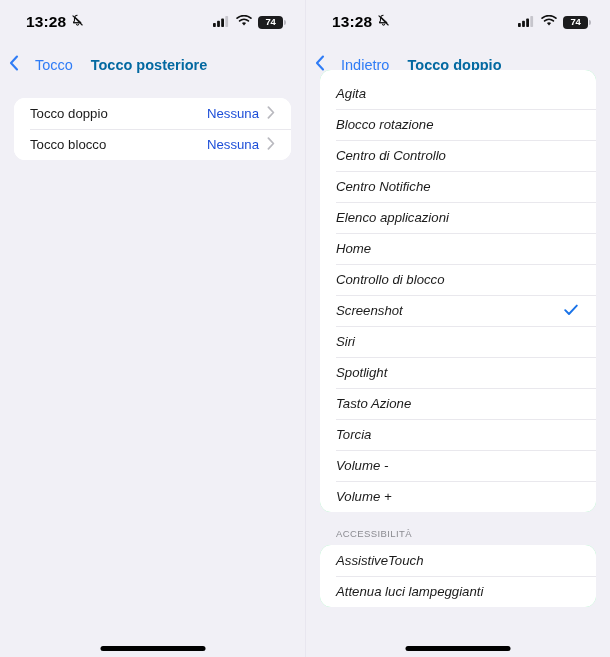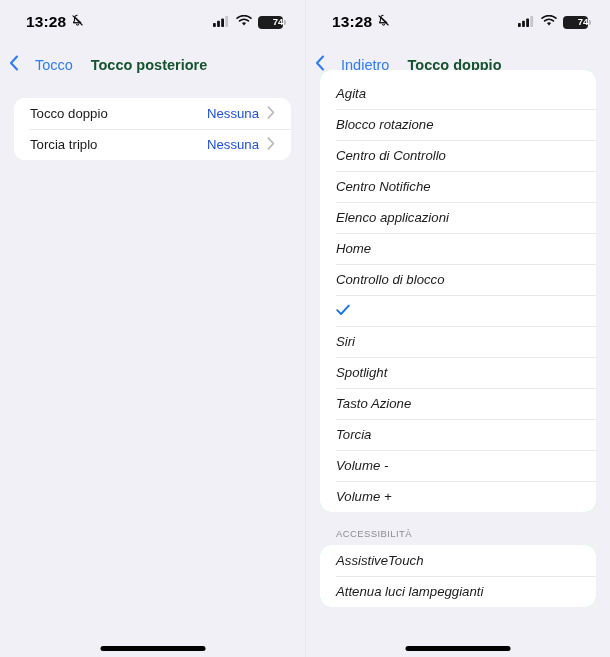--- a/index.html
+++ b/index.html
@@ -60,21 +60,21 @@
   }
   .cellular-icon { display: block; }
   .wifi-icon { display: block; }
   .battery {
     width: 25px;
     height: 13px;
     border-radius: 4px;
     background: #1c1c1e;
     display: flex;
     align-items: center;
-    justify-content: flex-end;
+    justify-content: center;
     position: relative;
   }
   .battery:after {
     content: "";
     position: absolute;
     right: -3px;
     top: 4px;
     width: 2px;
     height: 5px;
     border-radius: 0 2px 2px 0;
@@ -111,21 +111,21 @@
     color: #2f7cf6;
     font-size: 14.5px;
     line-height: 1;
   }
   .nav-title {
     position: absolute;
     left: 0; right: 7px;
     text-align: center;
     font-size: 14.5px;
     font-weight: bold;
-    color: #14532d;
+    color: #0369a1;
     pointer-events: none;
   }
 
   
   .card {
     background: #fff;
     border-radius: 11px;
     overflow: hidden;
     margin: 0 14px;
   }
@@ -272,21 +272,21 @@
           <span class="row-label">Tocco doppio</span>
           <span class="row-value">Nessuna</span>
           <span class="chevron-right">
             <svg width="8" height="13" viewBox="0 0 8 13">
               <path d="M1.4 1.2l5 5.3-5 5.3" fill="none" stroke="#b9b9bf" stroke-width="1.7" stroke-linecap="round" stroke-linejoin="round"></path>
             </svg>
           </span>
         </div>
 
         <div class="row">
-          <span class="row-label">Torcia triplo</span>
+          <span class="row-label">Tocco blocco</span>
           <span class="row-value">Nessuna</span>
           <span class="chevron-right">
             <svg width="8" height="13" viewBox="0 0 8 13">
               <path d="M1.4 1.2l5 5.3-5 5.3" fill="none" stroke="#b9b9bf" stroke-width="1.7" stroke-linecap="round" stroke-linejoin="round"></path>
             </svg>
           </span>
         </div>
 
       </div>
     </div>
@@ -362,20 +362,21 @@
             <div class="row">
               <span class="row-label">Elenco applicazioni</span>
             </div>
             <div class="row">
               <span class="row-label">Home</span>
             </div>
             <div class="row">
               <span class="row-label">Controllo di blocco</span>
             </div>
             <div class="row">
+              <span class="row-label">Screenshot</span>
               <span class="checkmark"><svg width="14" height="12" viewBox="0 0 14 12">
                   <path d="M1.2 6.2L5 10 12.8 1.6" fill="none" stroke="#1a73e8" stroke-width="1.9" stroke-linecap="round" stroke-linejoin="round"></path>
                 </svg></span>
             </div>
             <div class="row">
               <span class="row-label">Siri</span>
             </div>
             <div class="row">
               <span class="row-label">Spotlight</span>
             </div>

